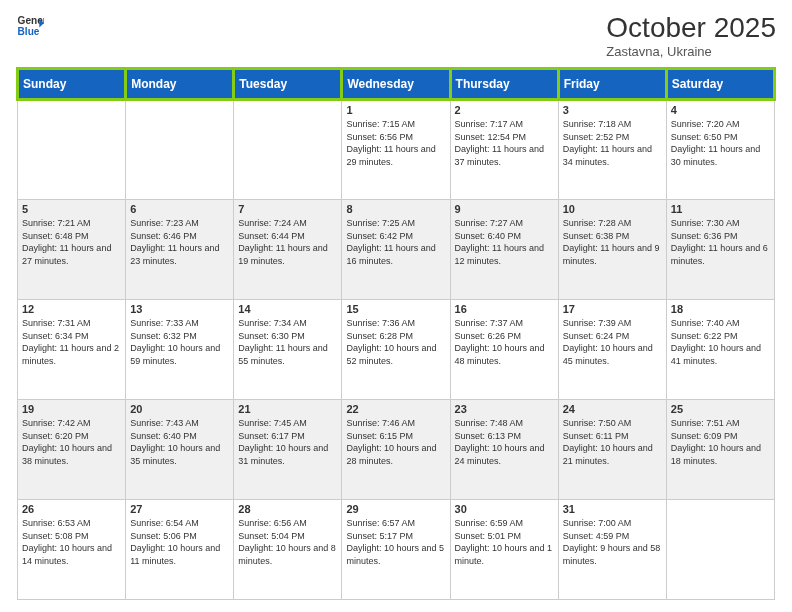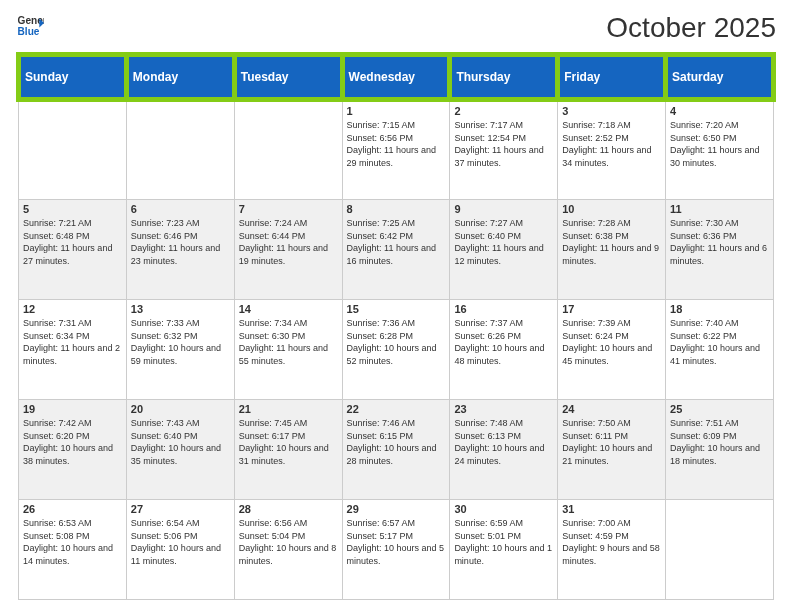--- a/index.html
+++ b/index.html
@@ -49,23 +49,23 @@
       border: 1px solid #ccc;
       border-collapse: collapse;
       width: 100%;
       table-layout: fixed;
     }
     .calendar th {
       background: #1565c0;
       color: #fff;
       font-size: 12px;
       font-weight: bold;
-      padding: 13px 4px;
+      padding: 7px 4px;
       text-align: left;
-      border: 5px solid #84cc16;
+      border: 3px solid #84cc16;
     }
     .calendar td {
       border: 1px solid #ccc;
       vertical-align: top;
       padding: 3px 4px;
       font-size: 9.5px;
       color: #333;
       height: 88px;
       background: #fff;
     }
@@ -94,20 +94,21 @@
   <div class="header">
     <div class="logo">
       <svg class="logo-icon" viewBox="0 0 36 36">
         <text x="2" y="16" font-size="13" font-weight="bold" fill="#333">General</text>
         <text x="2" y="30" font-size="13" font-weight="bold" fill="#1565c0">Blue</text>
         <polygon points="30,8 36,14 30,20" fill="#1565c0"></polygon>
       </svg>
     </div>
     <div class="title-block">
       <div class="month-title">October 2025</div>
+      <div class="subtitle">Zastavna, Ukraine</div>
     </div>
   </div>
 
   <table class="calendar">
     <thead>
       <tr>
       <th>Sunday</th>
           <th>Monday</th>
           <th>Tuesday</th>
           <th>Wednesday</th>

